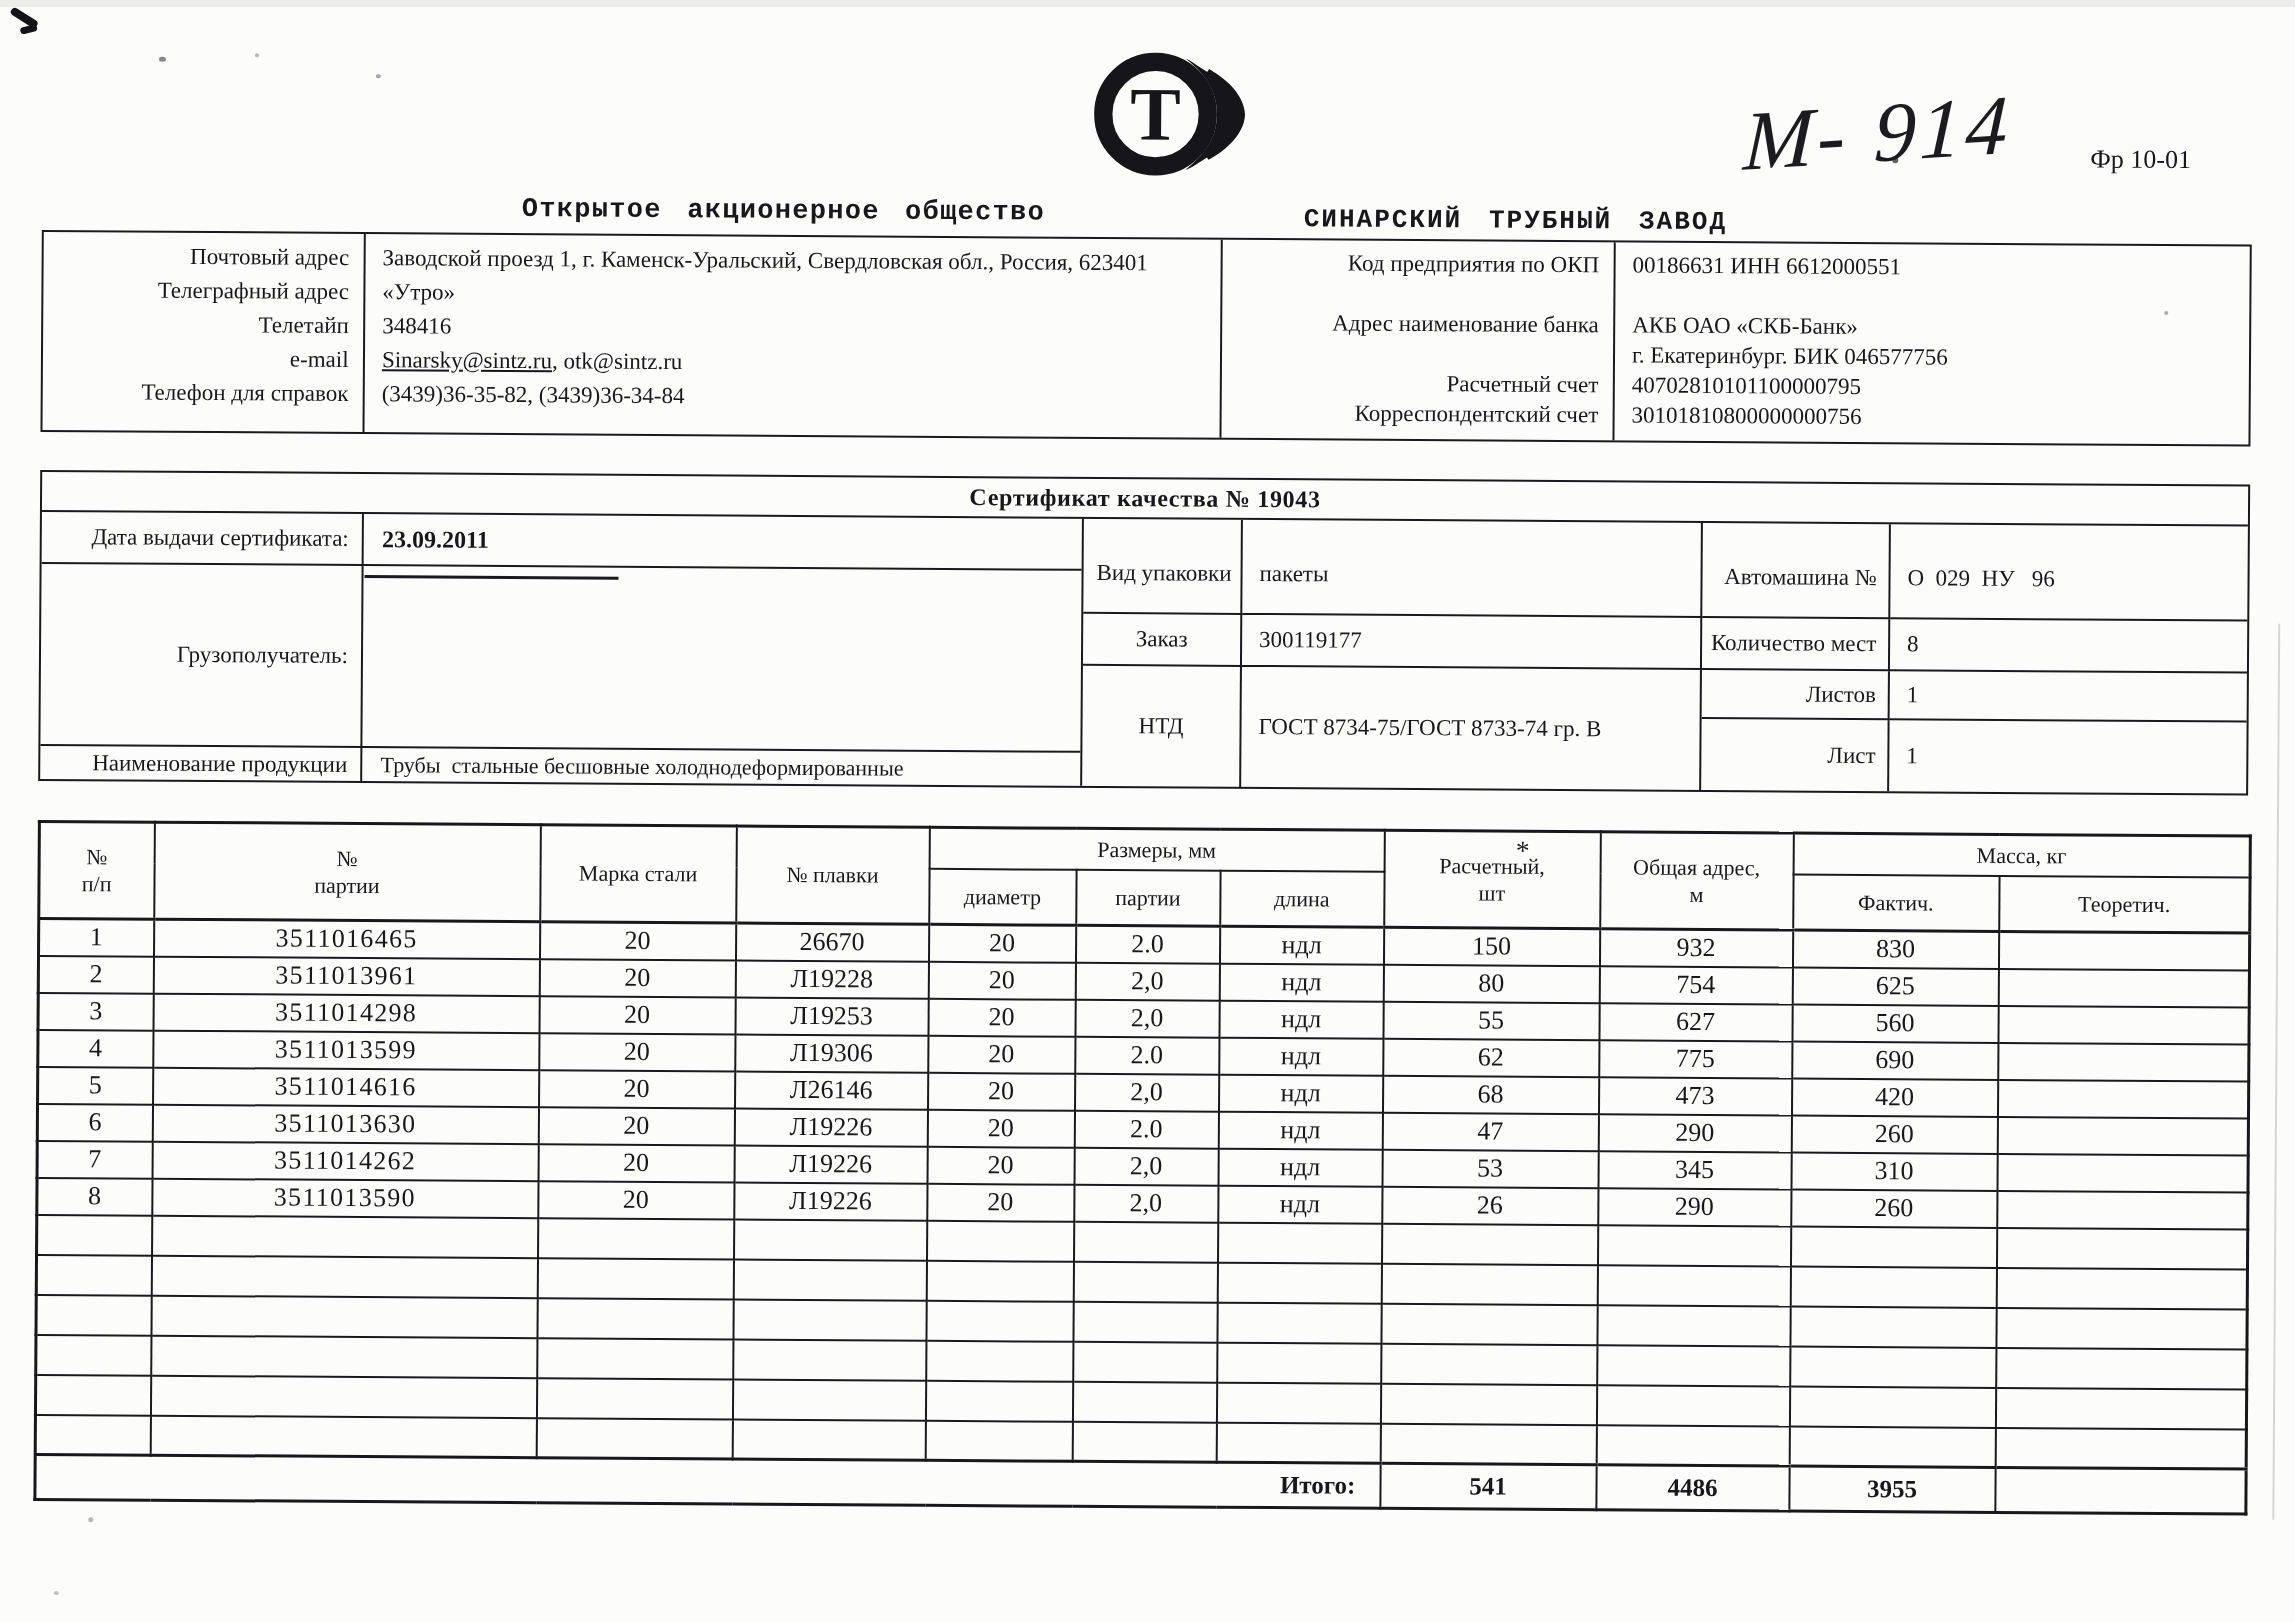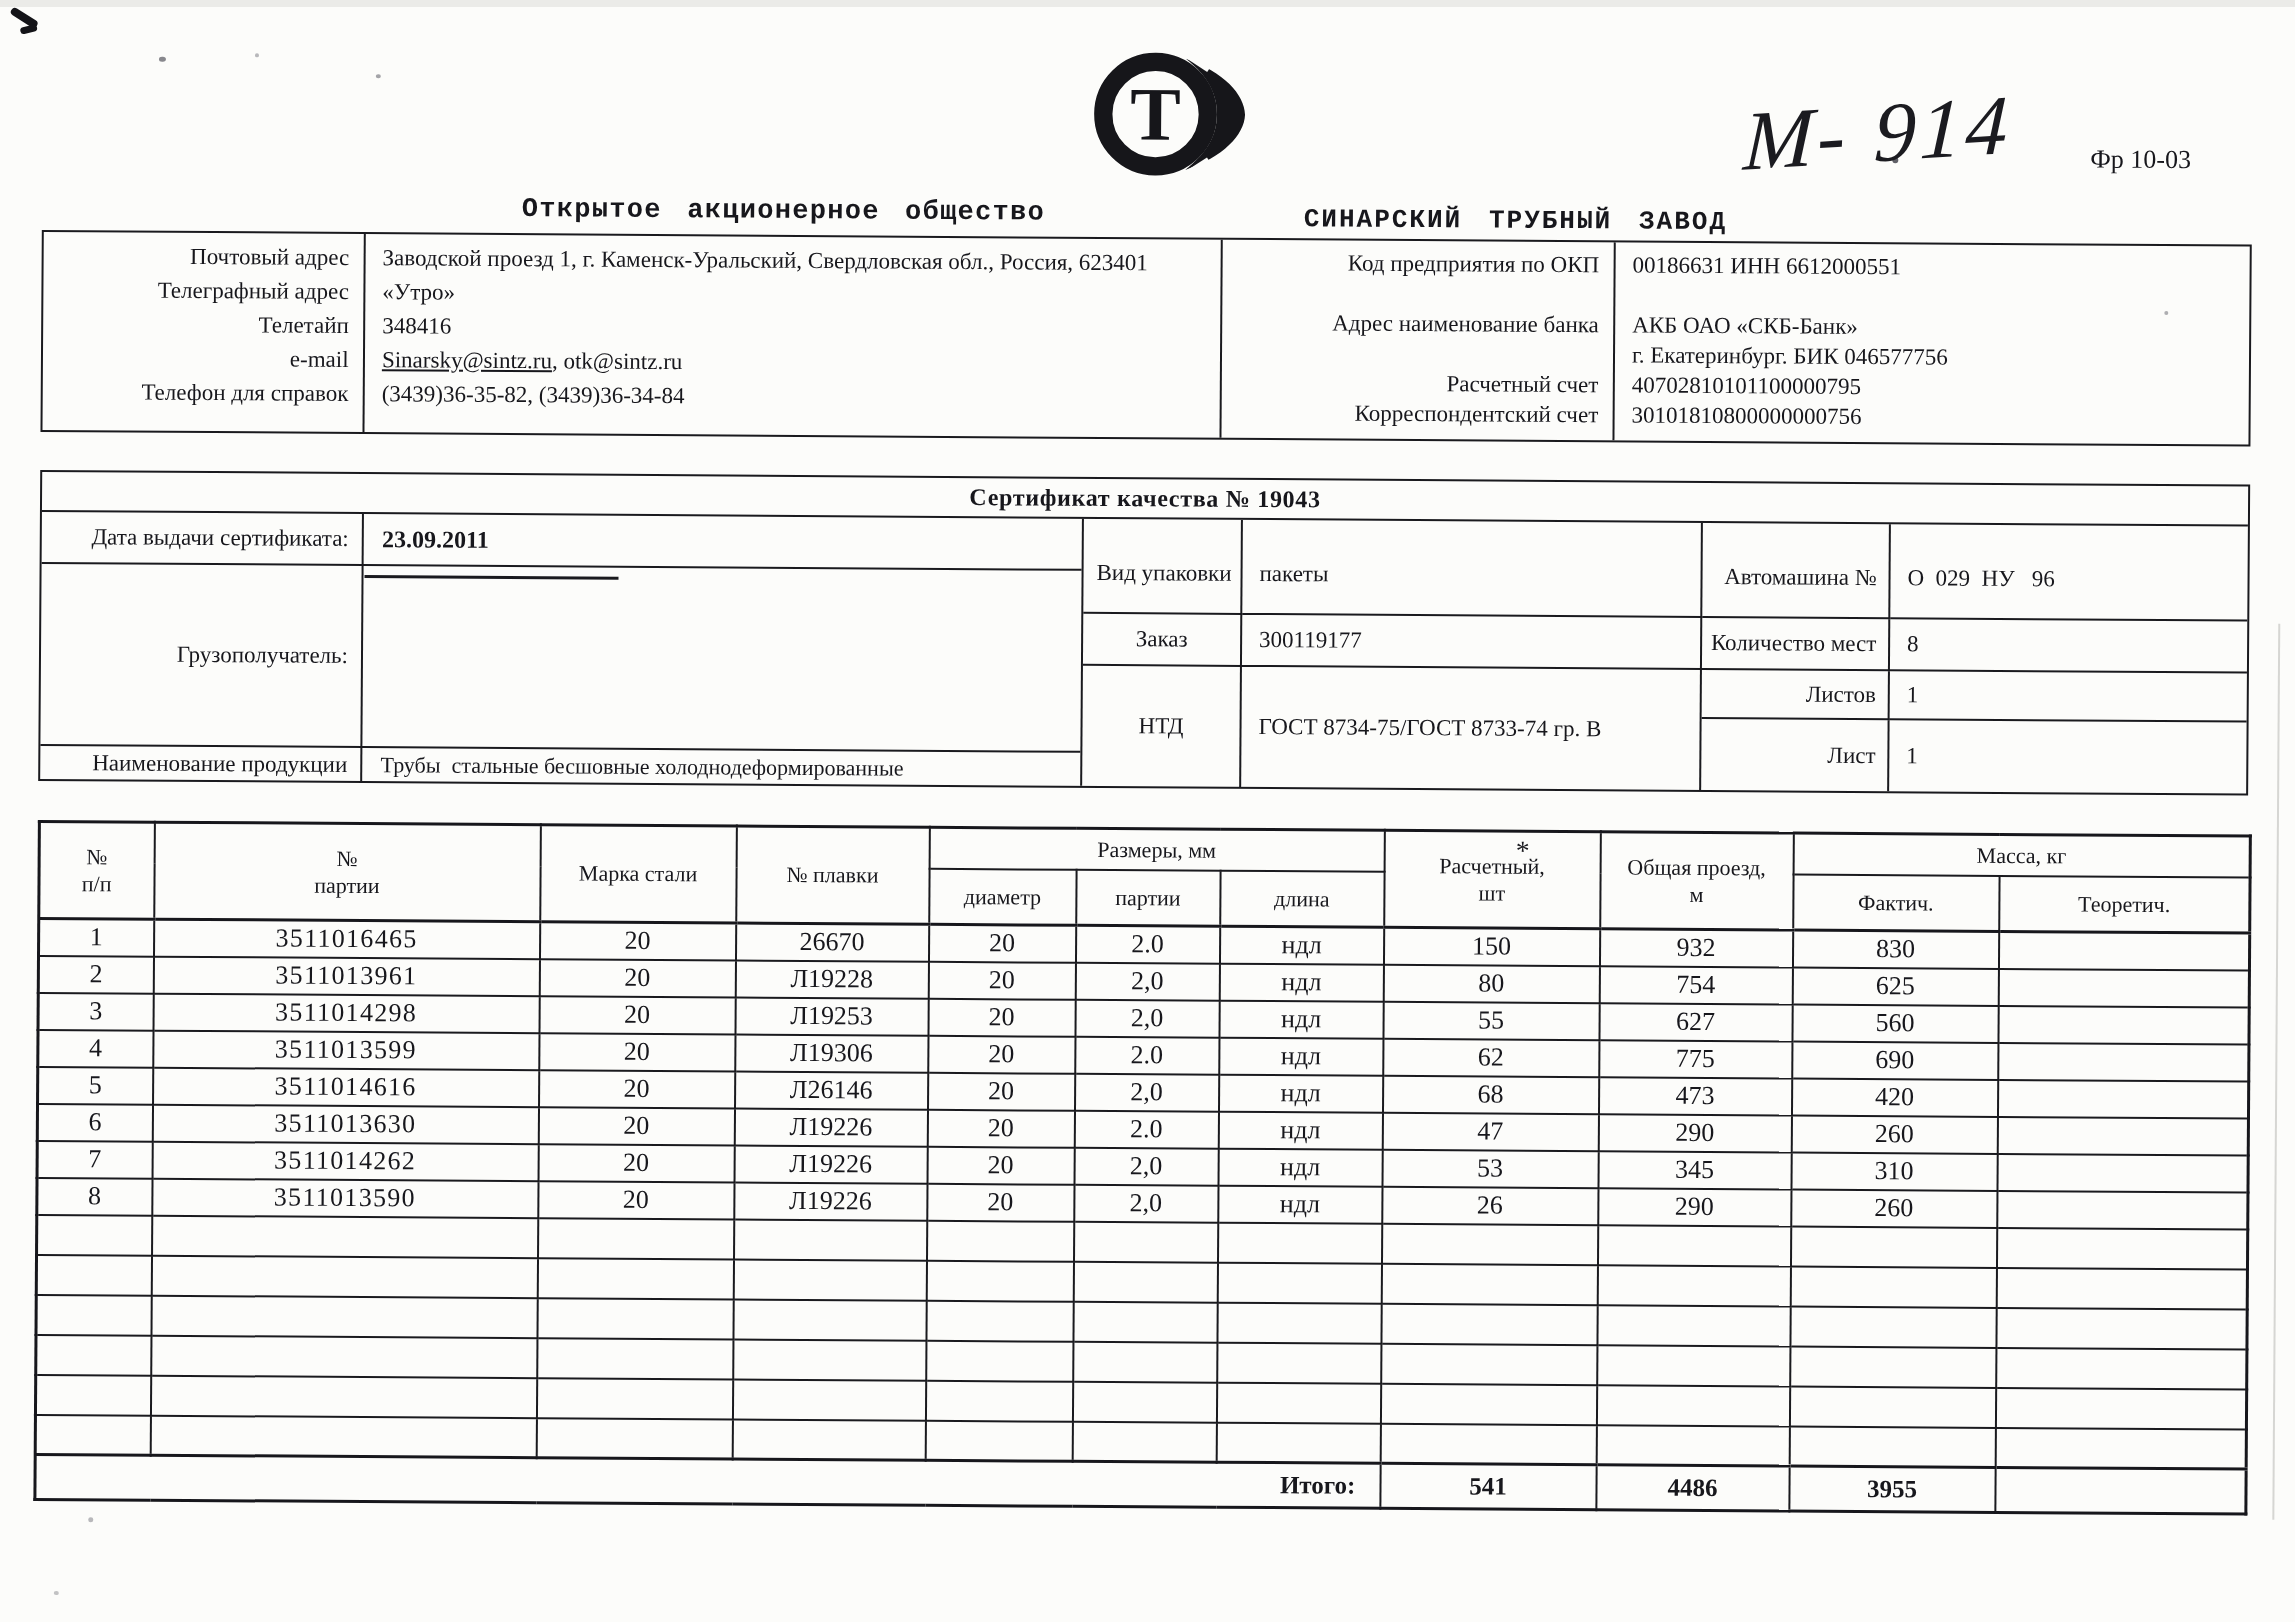--- a/index.html
+++ b/index.html
@@ -113,21 +113,21 @@
                  C 186 170, 198 142, 198 113 C 198 84, 186 56, 150 28 Z" fill="#16161a"></path>
         <rect x="146" y="24" width="44" height="13" fill="#fcfcfa" transform="rotate(33 168 30)"></rect>
         <rect x="146" y="190" width="44" height="13" fill="#fcfcfa" transform="rotate(-33 168 196)"></rect>
         <text x="104" y="152" text-anchor="middle" font-family="Liberation Serif, DejaVu Serif, serif" font-size="116" font-weight="bold" fill="#16161a">Т</text>
       </svg>
     </div>
 
     <div class="abs company-type mono">Открытое  акционерное  общество</div>
     <div class="abs company-name mono">СИНАРСКИЙ  ТРУБНЫЙ  ЗАВОД</div>
     <div class="abs handwritten">М- 914</div>
-    <div class="abs form-code">Фр 10-03</div>
+    <div class="abs form-code">Фр 10-01</div>
 
     <div class="abs info">
       <div class="icol ic1 labels" id="info-l-labels">
           <div class="ll lab">Почтовый адрес</div>
           <div class="ll lab">Телеграфный адрес</div>
           <div class="ll lab">Телетайп</div>
           <div class="ll lab">e-mail</div>
           <div class="ll lab">Телефон для справок</div>
         </div>
       <div class="icol ic2" id="info-l-values">
@@ -220,21 +220,21 @@
           </th>
           <th rowspan="2">Марка стали</th>
           <th rowspan="2">№ плавки</th>
           <th colspan="3">Размеры, мм</th>
           <th rowspan="2" class="qty-th">
             <span class="star">*</span>
             <div>Расчетный,</div>
             <div>шт</div>
           </th>
           <th rowspan="2">
-            <div>Общая проезд,</div>
+            <div>Общая адрес,</div>
             <div>м</div>
           </th>
           <th colspan="2">Масса, кг</th>
         </tr>
         <tr class="h2">
           <th>диаметр</th>
           <th>партии</th>
           <th>длина</th>
           <th>Фактич.</th>
           <th>Теоретич.</th>

